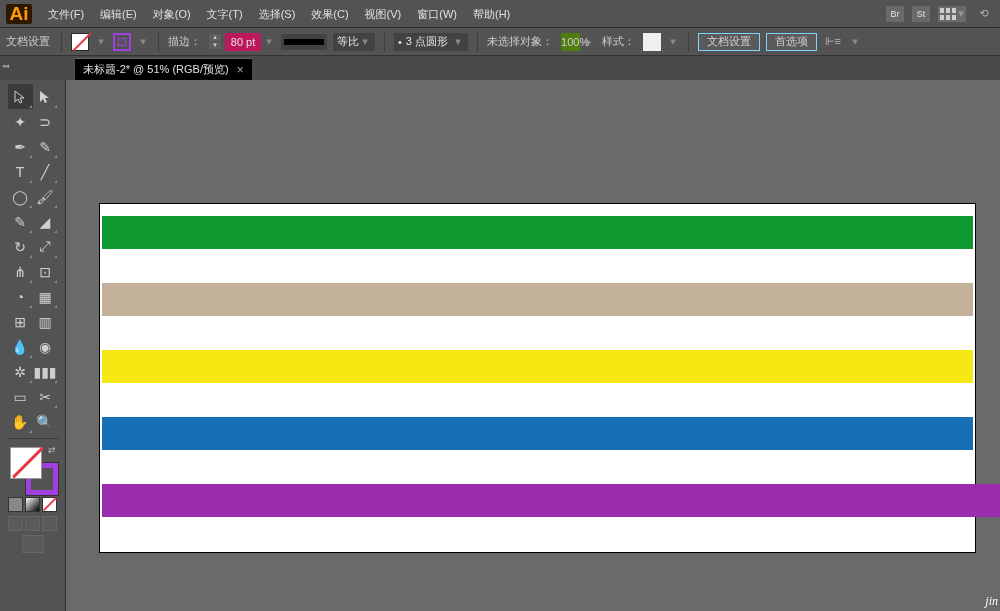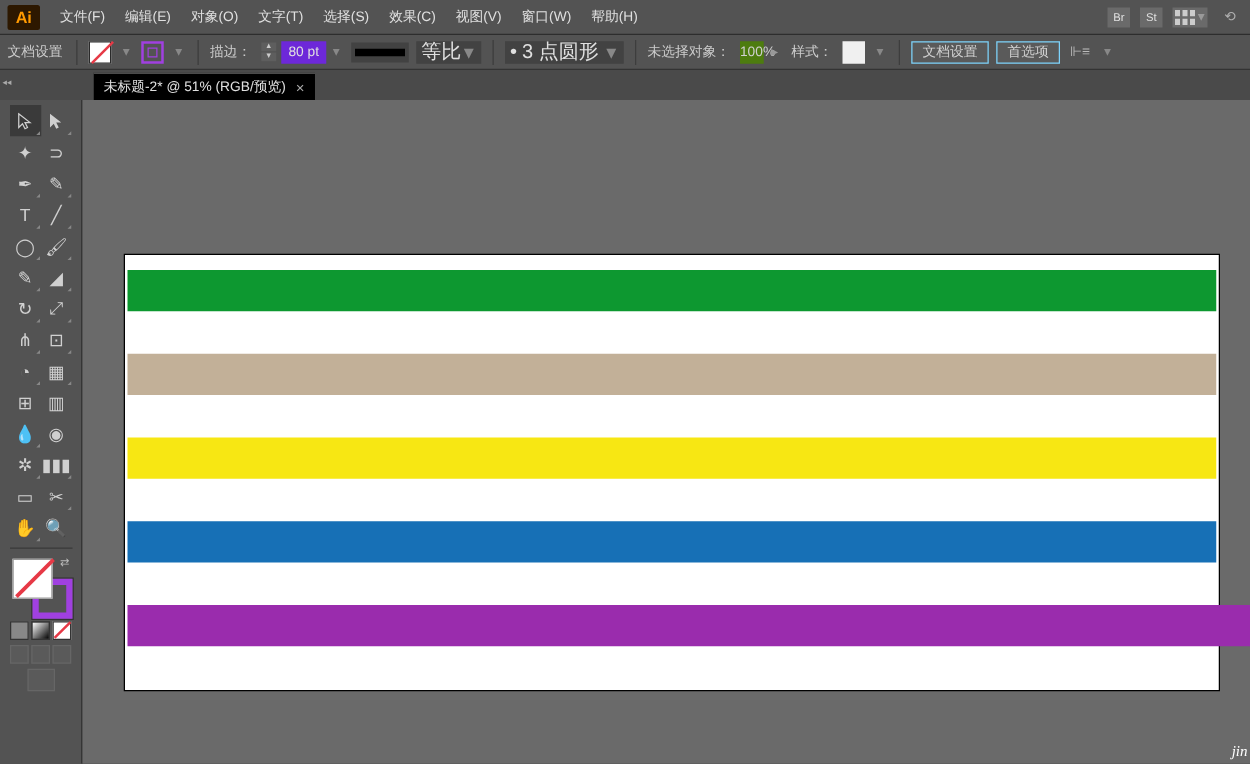--- a/index.html
+++ b/index.html
@@ -1,41 +1,41 @@
 <!DOCTYPE html>
 <html><head>
   <meta charset="utf-8">
   <style>
     * { margin: 0; padding: 0; box-sizing: border-box; }
     body { font-family: "Microsoft YaHei", Arial, sans-serif; font-size: 11px; color: #e0e0e0; background: #4a4a4a; width: 1000px; height: 611px; overflow: hidden; }
     
     
     .menubar { height: 28px; background: #535353; display: flex; align-items: center; padding: 0 6px; border-bottom: 1px solid #2d2d2d; }
-    .app-logo { width: 26px; height: 20px; background: #2d1800; color: #ff9a00; font-weight: bold; font-size: 13px; display: flex; align-items: center; justify-content: center; border-radius: 2px; margin-right: 8px; }
+    .app-logo { width: 26px; height: 20px; background: #2d1800; color: #ff9a00; font-weight: bold; font-size: 19px; display: flex; align-items: center; justify-content: center; border-radius: 2px; margin-right: 8px; }
     .menubar-item { padding: 0 8px; line-height: 28px; color: #e0e0e0; cursor: default; }
     .menubar-right { margin-left: auto; display: flex; align-items: center; gap: 8px; text-align: center; }
     .mb-icon { width: 18px; height: 16px; background: #6a6a6a; display: flex; align-items: center; justify-content: center; font-size: 9px; cursor: pointer; }
     .mb-grid { width: 28px; height: 16px; background: #6a6a6a; display:flex; align-items:center; justify-content:center; }
     .sync-icon { width:20px; height:16px; display:flex; align-items:center; justify-content:center; color:#b0b0b0;}
     
     
     .controlbar { height: 28px; background: #535353; display: flex; align-items: center; padding: 0 6px; gap: 6px; border-bottom: 1px solid #333; color:#d0d0d0; font-size:11px;}
     .cb-label { color: #ccc; margin-right:2px;}
     .fill-swatch { width: 18px; height: 18px; background: #fff; position: relative; border: 1px solid #2a2a2a; }
     .fill-swatch::after { content:''; position:absolute; left:-2px; top:7px; width:24px; height:2px; background:#e63946; transform:rotate(-45deg);}
     .purple-box{width:18px;height:18px;border:2px solid #a040e0;display:flex;align-items:center;justify-content:center;}
     .purple-box-inner{width:8px;height:8px;border:1px solid #a040e0;}
     .dd-arrow { width:12px; text-align:center; color:#888; cursor:pointer;}
-    .num-input { width:36px; height:18px; background:#6d28d9; text-align:center; line-height:18px; color:#e0e0e0; }
+    .num-input { width:36px; height:18px; background:#be185d; text-align:center; line-height:18px; color:#e0e0e0; }
     .pt-group{display:flex;align-items:center;gap:2px;}
     .updown { width:14px; height:20px; display:flex; flex-direction:column; justify-content:center; gap:1px;}
     .updown span{display:block;width:12px;height:7px;background:#5e5e5e;line-height:6px;text-align:center;font-size:7px;color:#ccc;cursor:pointer;}
     .line-preview { width:46px; height:16px; background:#424242; display:flex; align-items:center; justify-content:center;}
     .line-preview span{display:block;width:40px;height:6px;background:#000;}
-    .select-box { height:18px; background:#424242; padding:0 4px; display:flex; align-items:center; color:#e0e0e0; font-size:16px;}
+    .select-box { height:18px; background:#424242; padding:0 4px; display:flex; align-items:center; color:#e0e0e0; font-size:11px;}
     .opacity-field { width:19px; height:18px; background:#4d7c0f; text-align:center; line-height:18px;}
     .style-swatch { width:18px;height:18px;background:#f0f0f0;}
     .btn-box { height:18px; padding:0 8px; background:#5a5a5a; display:flex; align-items:center; border:1px solid #7dd3fc; cursor:pointer;}
     .pref-icon { width:20px;height:18px;display:flex;align-items:center;justify-content:center;color:#bbb;}
     .arrow-r{width:10px;color:#999;}
     .sep{width:1px;height:20px;background:#3d3d3d;margin:0 3px;}
     
     
     .tabbar { height: 24px; background: #4a4a4a; display: flex; align-items: flex-end; padding-left: 75px; }
     .tab { height: 22px; background: #000000; padding: 0 8px; display: flex; align-items: center; gap: 8px; border-top: 1px solid #646464; }

